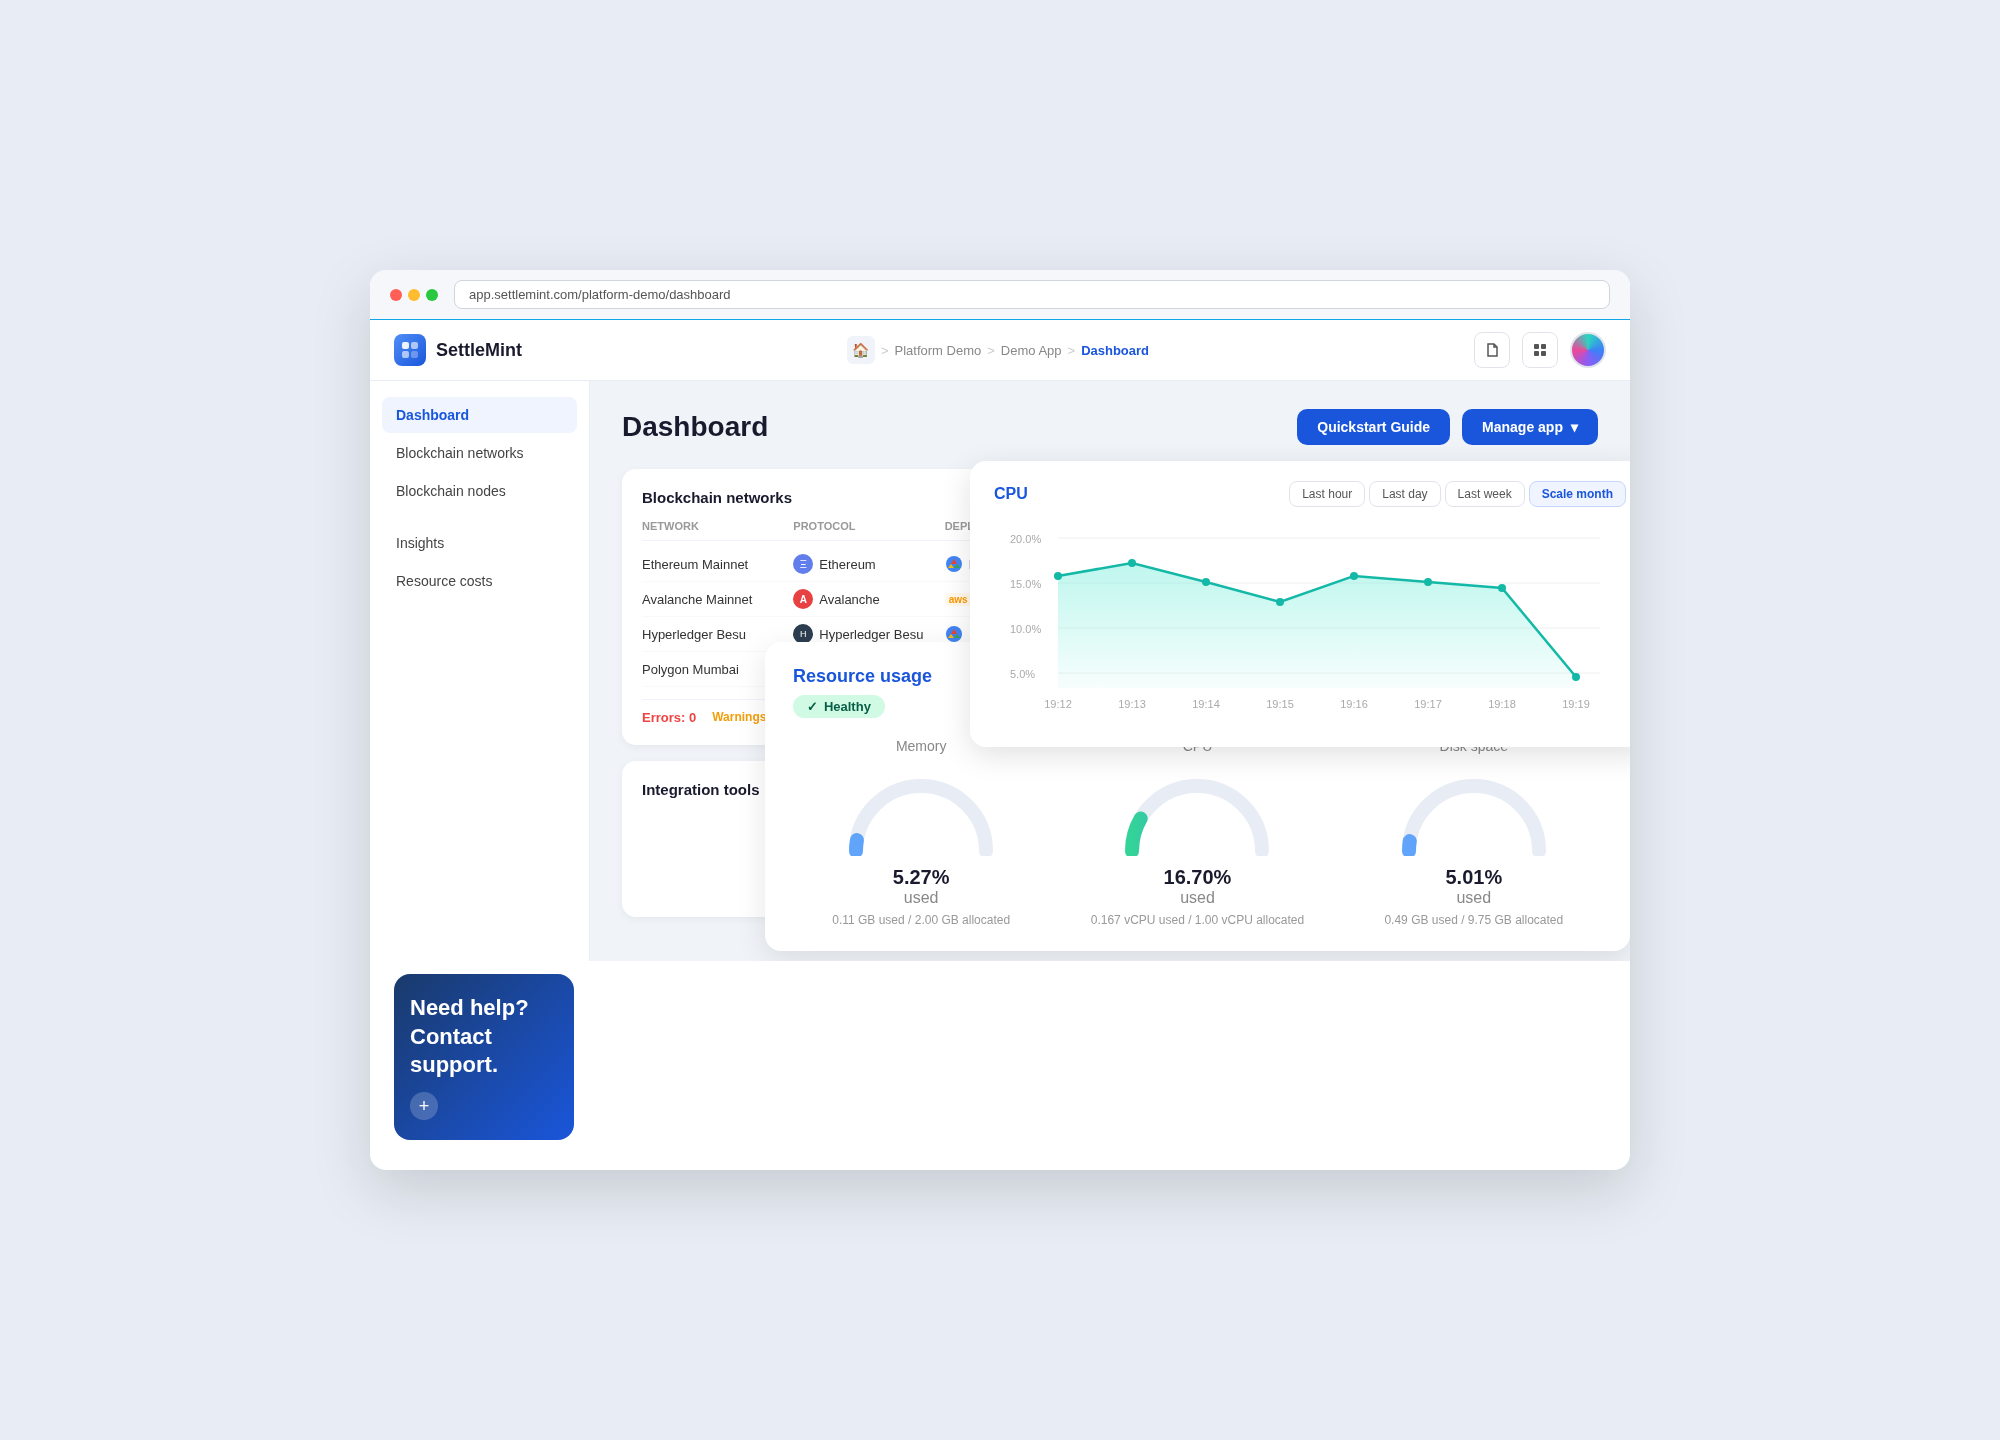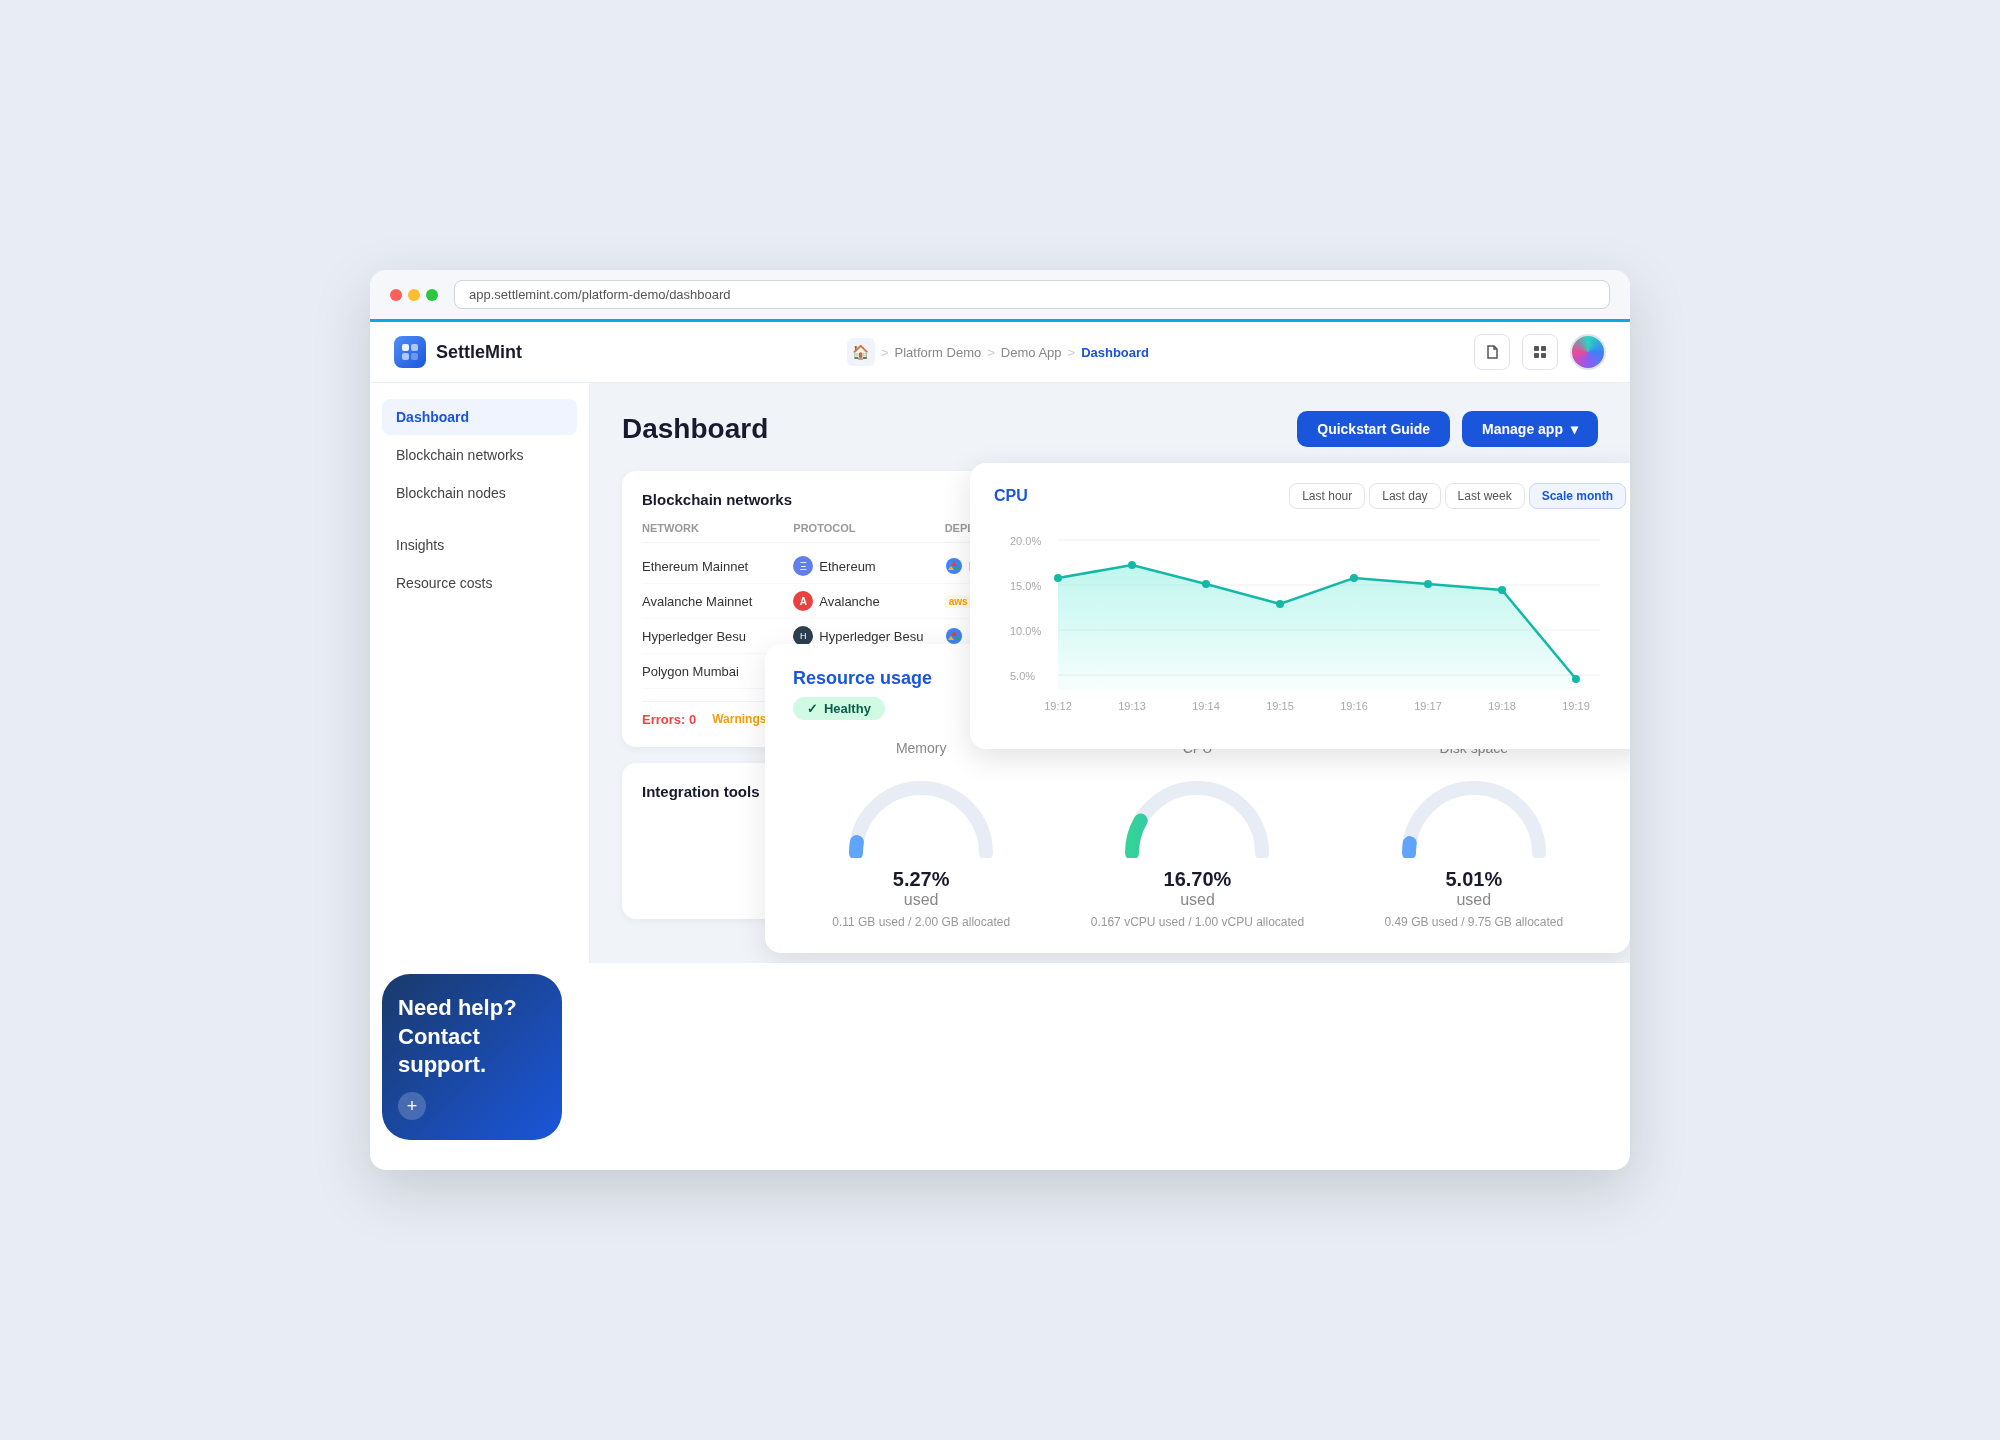--- a/index.html
+++ b/index.html
@@ -19,21 +19,21 @@
       box-shadow: 0 20px 60px rgba(0,0,0,0.15);
       width: 1260px;
       min-height: 900px;
       overflow: hidden;
       position: relative;
     }
 
     
     .browser-bar {
       background: #f5f7fa;
-      border-bottom: 3px solid #0ea5e9;
+      border-bottom: 1px solid #0ea5e9;
       padding: 10px 20px;
       display: flex;
       align-items: center;
       gap: 16px;
     }
 
     .browser-dots {
       display: flex; gap: 6px;
     }
     .browser-dot {
@@ -162,25 +162,25 @@
 
     .sidebar-item.active {
       background: #eff4ff;
       color: #1a56db;
       font-weight: 600;
     }
 
     
     .help-card {
       position: absolute;
-      left: 12px;
+      left: 24px;
       bottom: 30px;
       width: 180px;
       background: linear-gradient(135deg, #1a3a6b, #1a56db);
-      border-radius: 28px;
+      border-radius: 16px;
       padding: 20px 16px;
       color: #fff;
       z-index: 10;
     }
 
     .help-card-text {
       font-size: 22px;
       font-weight: 700;
       line-height: 1.3;
       margin-bottom: 12px;

